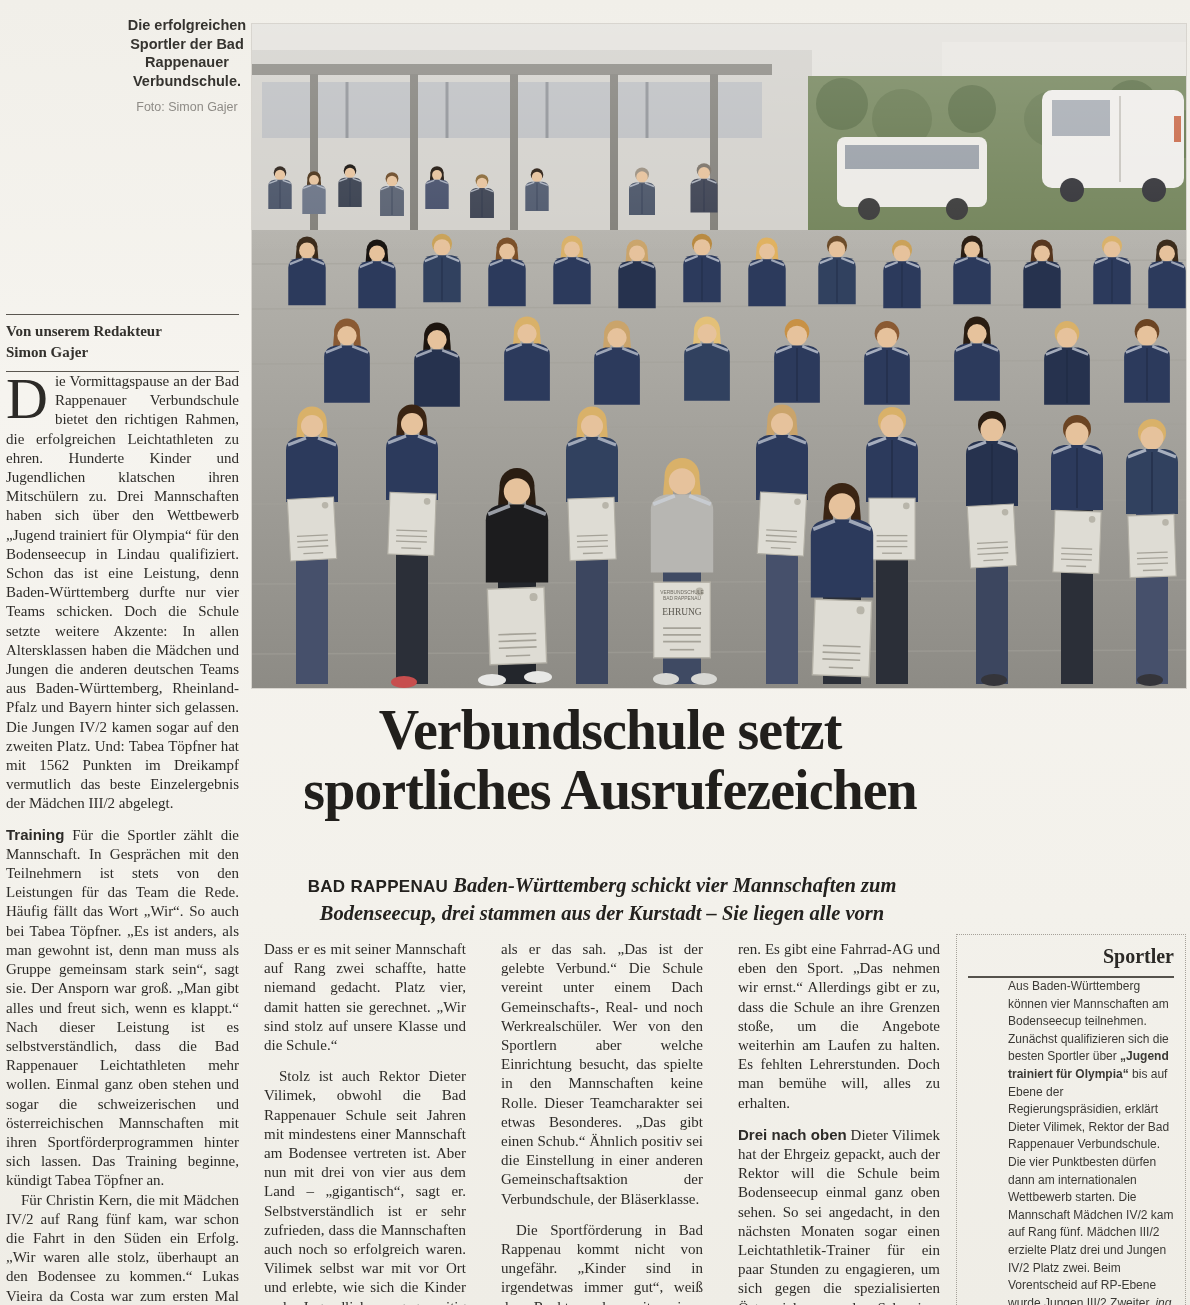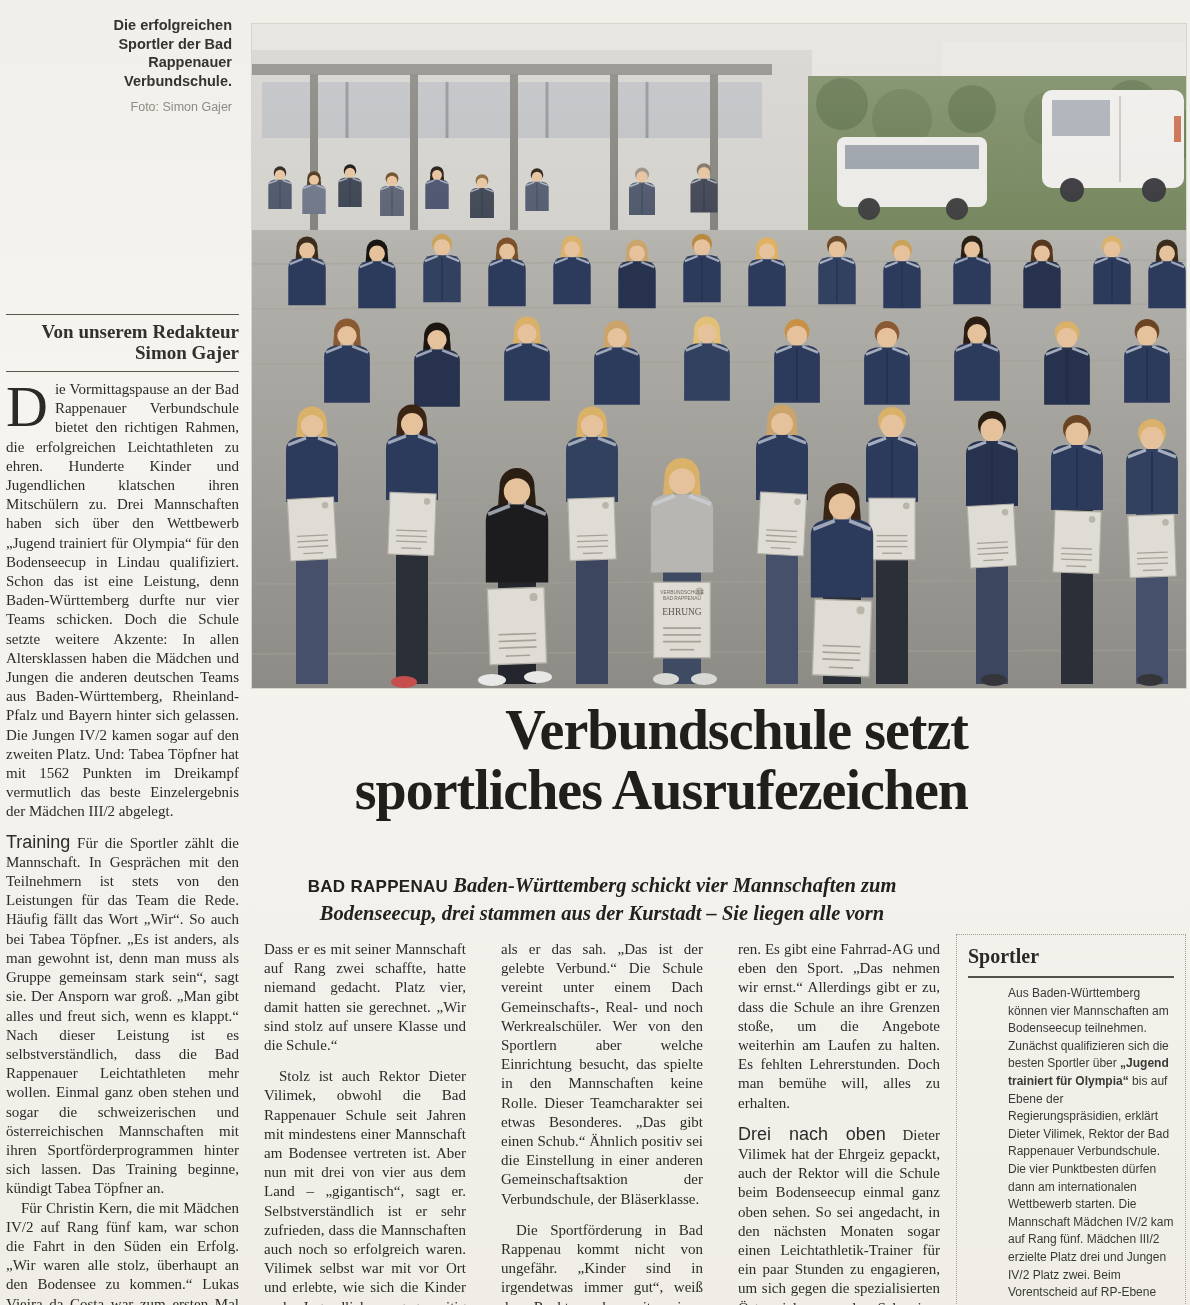--- a/index.html
+++ b/index.html
@@ -3,57 +3,57 @@
 <meta charset="utf-8">
 <style>
   html,body{margin:0;padding:0;}
   body{
     width:1190px;height:1305px;position:relative;overflow:hidden;
     background:linear-gradient(180deg,#f1efe9 0%,#f6f4ef 30%,#f3f1eb 70%,#efede6 100%);
     font-family:"Liberation Serif",serif;color:#2d2b28;
   }
   .abs{position:absolute;}
   
-  .caption{left:102px;top:16px;width:130px;text-align:right;
+  .caption{left:122px;top:16px;width:130px;text-align:center;
     font-family:"Liberation Sans",sans-serif;font-weight:700;
     font-size:14.5px;line-height:18.5px;color:#35332f;}
   .caption .credit{font-weight:400;color:#8e8b86;font-size:12.5px;margin-top:8px;}
   
   .photo-frame{left:252px;top:24px;width:934px;height:664px;background:#0ea5e9;
     box-shadow:0 0 0 1px #d8d5cf;}
   
   .left-col{left:6px;top:314px;width:233px;}
   .byline{border-top:1.5px solid #5a5650;border-bottom:1.5px solid #5a5650;
-    text-align:right;font-weight:700;font-size:19px;line-height:21px;
-    padding:6px 0 8px;margin-bottom:8px;color:#33312d;}
+    text-align:left;font-weight:700;font-size:15px;line-height:21px;
+    padding:6px 0 8px;margin-bottom:0;color:#33312d;}
   .article p{margin:0;font-size:15px;line-height:19.2px;text-align:justify;}
   .article p.space-before{margin-top:11px;}
   .article p.indent{text-indent:15px;}
   .dropcap{float:left;font-size:58px;line-height:46px;padding:4px 7px 0 0;color:#2c2a27;}
-  .lead{font-family:"Liberation Sans",sans-serif;font-weight:400;font-size:18px;}
-  
-  .headline{left:268px;top:700px;width:700px;text-align:right;font-weight:700;
+  .lead{font-family:"Liberation Sans",sans-serif;font-weight:700;font-size:15px;}
+  
+  .headline{left:260px;top:700px;width:700px;text-align:center;font-weight:700;
     font-size:56px;line-height:60px;letter-spacing:-1px;color:#211f1c;}
   .kicker{left:252px;top:872px;width:700px;text-align:center;}
   .kicker-inner{display:inline-block;max-width:640px;font-weight:700;
     font-size:20.5px;line-height:26px;color:#23211e;}
   .kicker .loc{font-family:"Liberation Sans",sans-serif;font-style:normal;
     font-size:17px;letter-spacing:.3px;}
   .kicker .kt{font-style:italic;}
   
   .cols{left:252px;top:928px;width:700px;display:flex;gap:11px;}
   .col{width:226px;}
   .col p{margin:12px;font-size:15px;line-height:19.2px;text-align:justify;}
   .col p.indent{text-indent:15px;}
   .col p.space-before{margin-top:11px;}
   
   .infobox{left:956px;top:934px;width:230px;box-sizing:border-box;
     border:1.5px dotted #a5a199;padding:8px 11px 14px;}
   .infobox h3{font-family:"Liberation Serif",serif;font-size:20px;font-weight:700;
-    text-align:left;margin:2px 0 7px;padding-bottom:8px;border-bottom:2px solid #55524c;color:#2b2926;}
+    text-align:right;margin:2px 0 0;padding-bottom:8px;border-bottom:2px solid #55524c;color:#2b2926;}
   .ib-text{font-family:"Liberation Sans",sans-serif;font-size:12px;line-height:17.6px;color:#3b3935;margin-left:40px;}
   .ib-bold{font-weight:700;}
   .ib-sig{font-style:italic;}
 </style>
 </head>
 <body>
 
 <div class="abs caption">
   <div>Die erfolgreichen Sportler der Bad Rappenauer Verbundschule.</div>
   <div class="credit">Foto: Simon Gajer</div>

